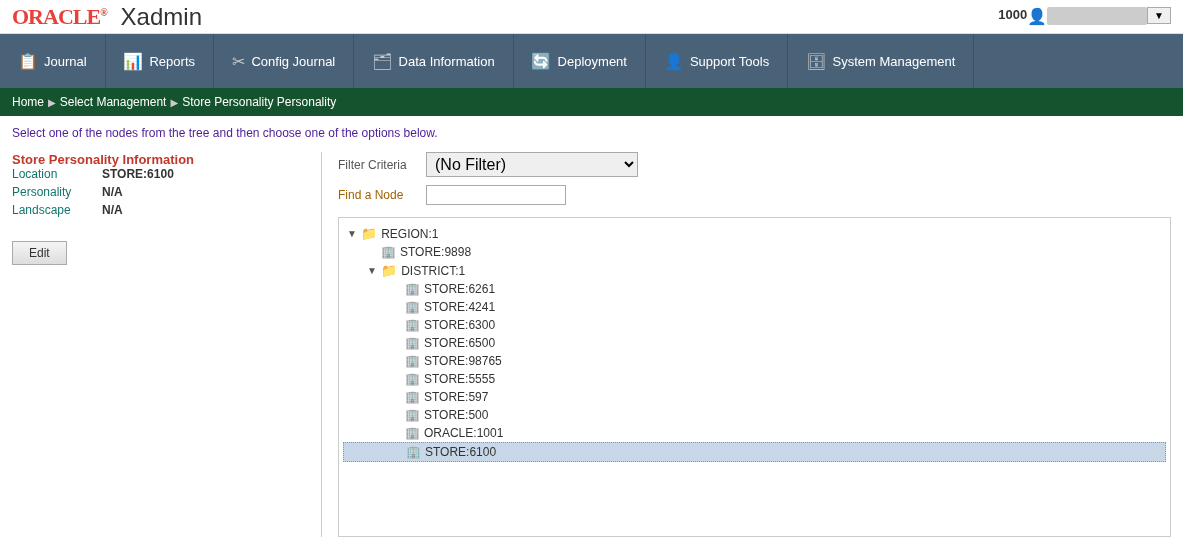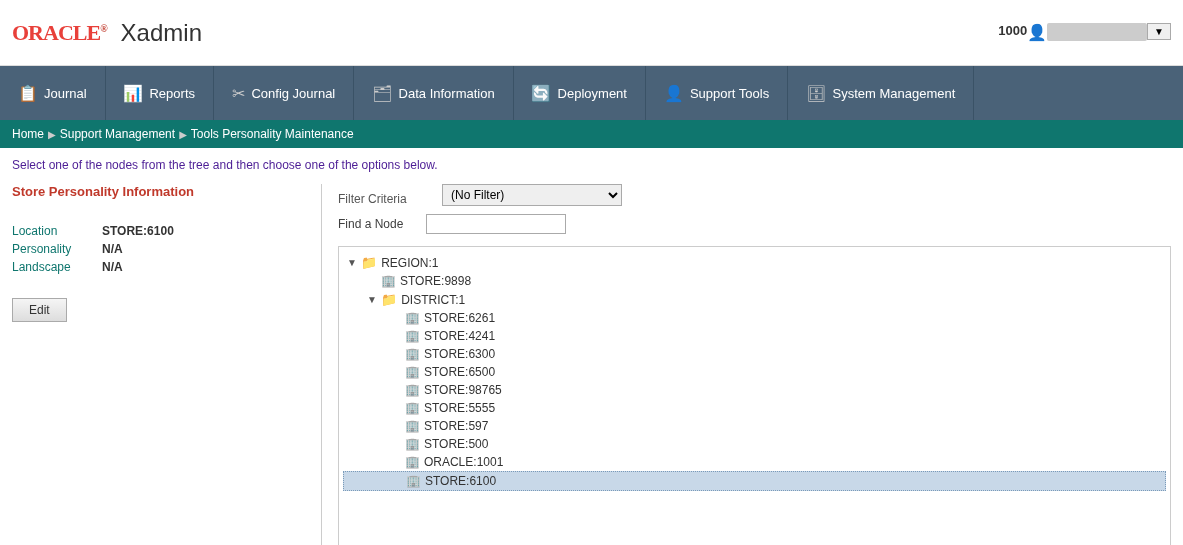--- a/index.html
+++ b/index.html
@@ -6,21 +6,21 @@
     body { font-family: Arial, sans-serif; font-size: 12px; background: #fff; width: 1183px; }
 
     
     .header {
       background: #fff;
       display: flex;
       align-items: center;
       justify-content: space-between;
       padding: 6px 12px;
       border-bottom: 1px solid #ddd;
-      height: 66px;
+      height: 34px;
     }
     .header-left {
       display: flex;
       align-items: center;
       gap: 6px;
     }
     .oracle-logo {
       font-size: 22px;
       font-weight: bold;
       color: #c0392b;
@@ -85,21 +85,21 @@
       border-right: 1px solid #3a5266;
       white-space: nowrap;
     }
     .nav-icon {
       font-size: 16px;
       color: #ccc;
     }
 
     
     .breadcrumb {
-      background: #0f766e;
+      background: #14532d;
       padding: 7px 12px;
       display: flex;
       align-items: center;
       gap: 4px;
       color: #fff;
       font-size: 12px;
     }
     .breadcrumb a {
       color: #fff;
       text-decoration: none;
@@ -128,21 +128,21 @@
     .left-panel {
       width: 310px;
       min-width: 310px;
       border-right: 1px solid #ccc;
       padding-right: 16px;
     }
     .panel-title {
       color: #c0392b;
       font-weight: bold;
       font-size: 13px;
-      margin-bottom: 25px;
+      margin-bottom: 0;
     }
     .info-grid {
       display: grid;
       grid-template-columns: 90px 1fr;
       row-gap: 4px;
       margin-bottom: 16px;
     }
     .info-label {
       color: #0f766e;
       font-size: 12px;
@@ -162,43 +162,43 @@
       margin-top: 8px;
     }
 
     
     .right-panel {
       flex: 1;
       padding-left: 16px;
     }
     .filter-row {
       display: flex;
-      align-items: flex-end;
-      gap: 24px;
+      align-items: center;
+      gap: 8px;
       margin-bottom: 8px;
     }
     .filter-label {
       color: #555;
       font-size: 12px;
       min-width: 80px;
     }
     .filter-select {
-      width: 180px;
-      font-size: 12px;
+      width: 212px;
+      font-size: 16px;
       padding: 2px 4px;
       border: 1px solid #aaa;
     }
     .find-row {
       display: flex;
       align-items: center;
       gap: 8px;
       margin-bottom: 12px;
     }
     .find-label {
-      color: #404040;
+      color: #a16207;
       font-size: 12px;
       min-width: 80px;
     }
     .find-input {
       width: 140px;
       font-size: 12px;
       padding: 2px 4px;
       border: 1px solid #aaa;
     }
 
@@ -286,23 +286,23 @@
   </div>
   <div class="nav-item">
     <span class="nav-icon">🗄</span>
     <span>System Management</span>
   </div>
 </nav>
 
 <div class="breadcrumb">
   <a href="#">Home</a>
   <span class="sep">▶</span>
-  <a href="#">Support Management</a>
+  <a href="#">Select Management</a>
   <span class="sep">▶</span>
-  <span>Tools Personality Maintenance</span>
+  <span>Store Personality Personality</span>
 </div>
 
 <div class="main-content">
   <div class="instruction-text">Select one of the nodes from the tree and then choose one of the options below.</div>
 
   <div class="content-layout">
 
     <div class="left-panel">
       <div class="panel-title">Store Personality Information</div>
       <div class="info-grid">

